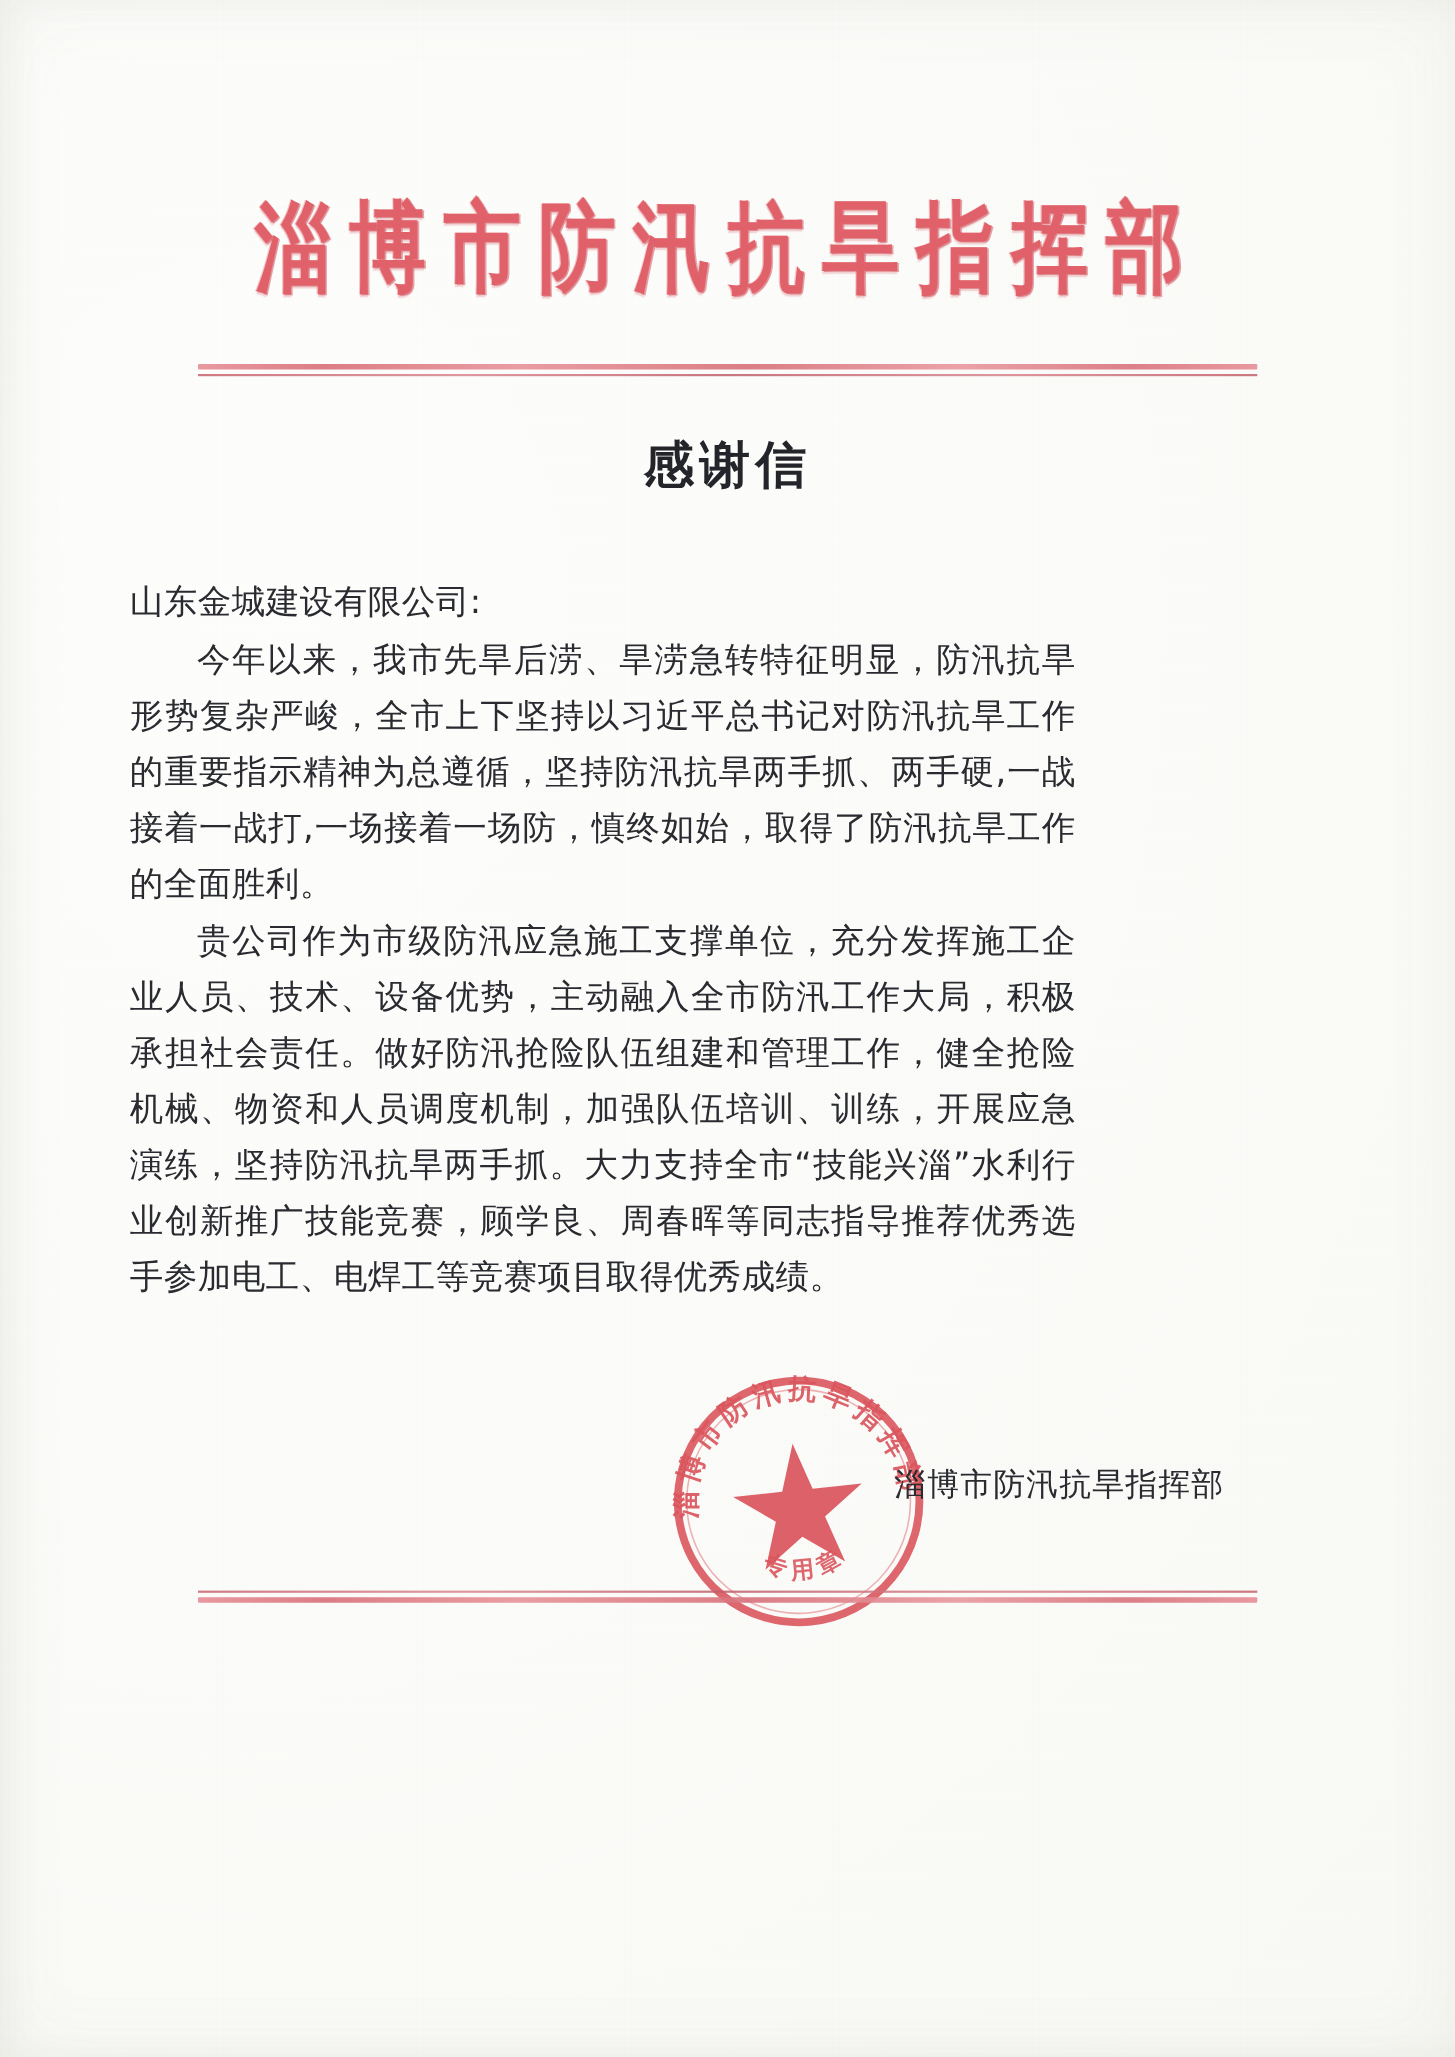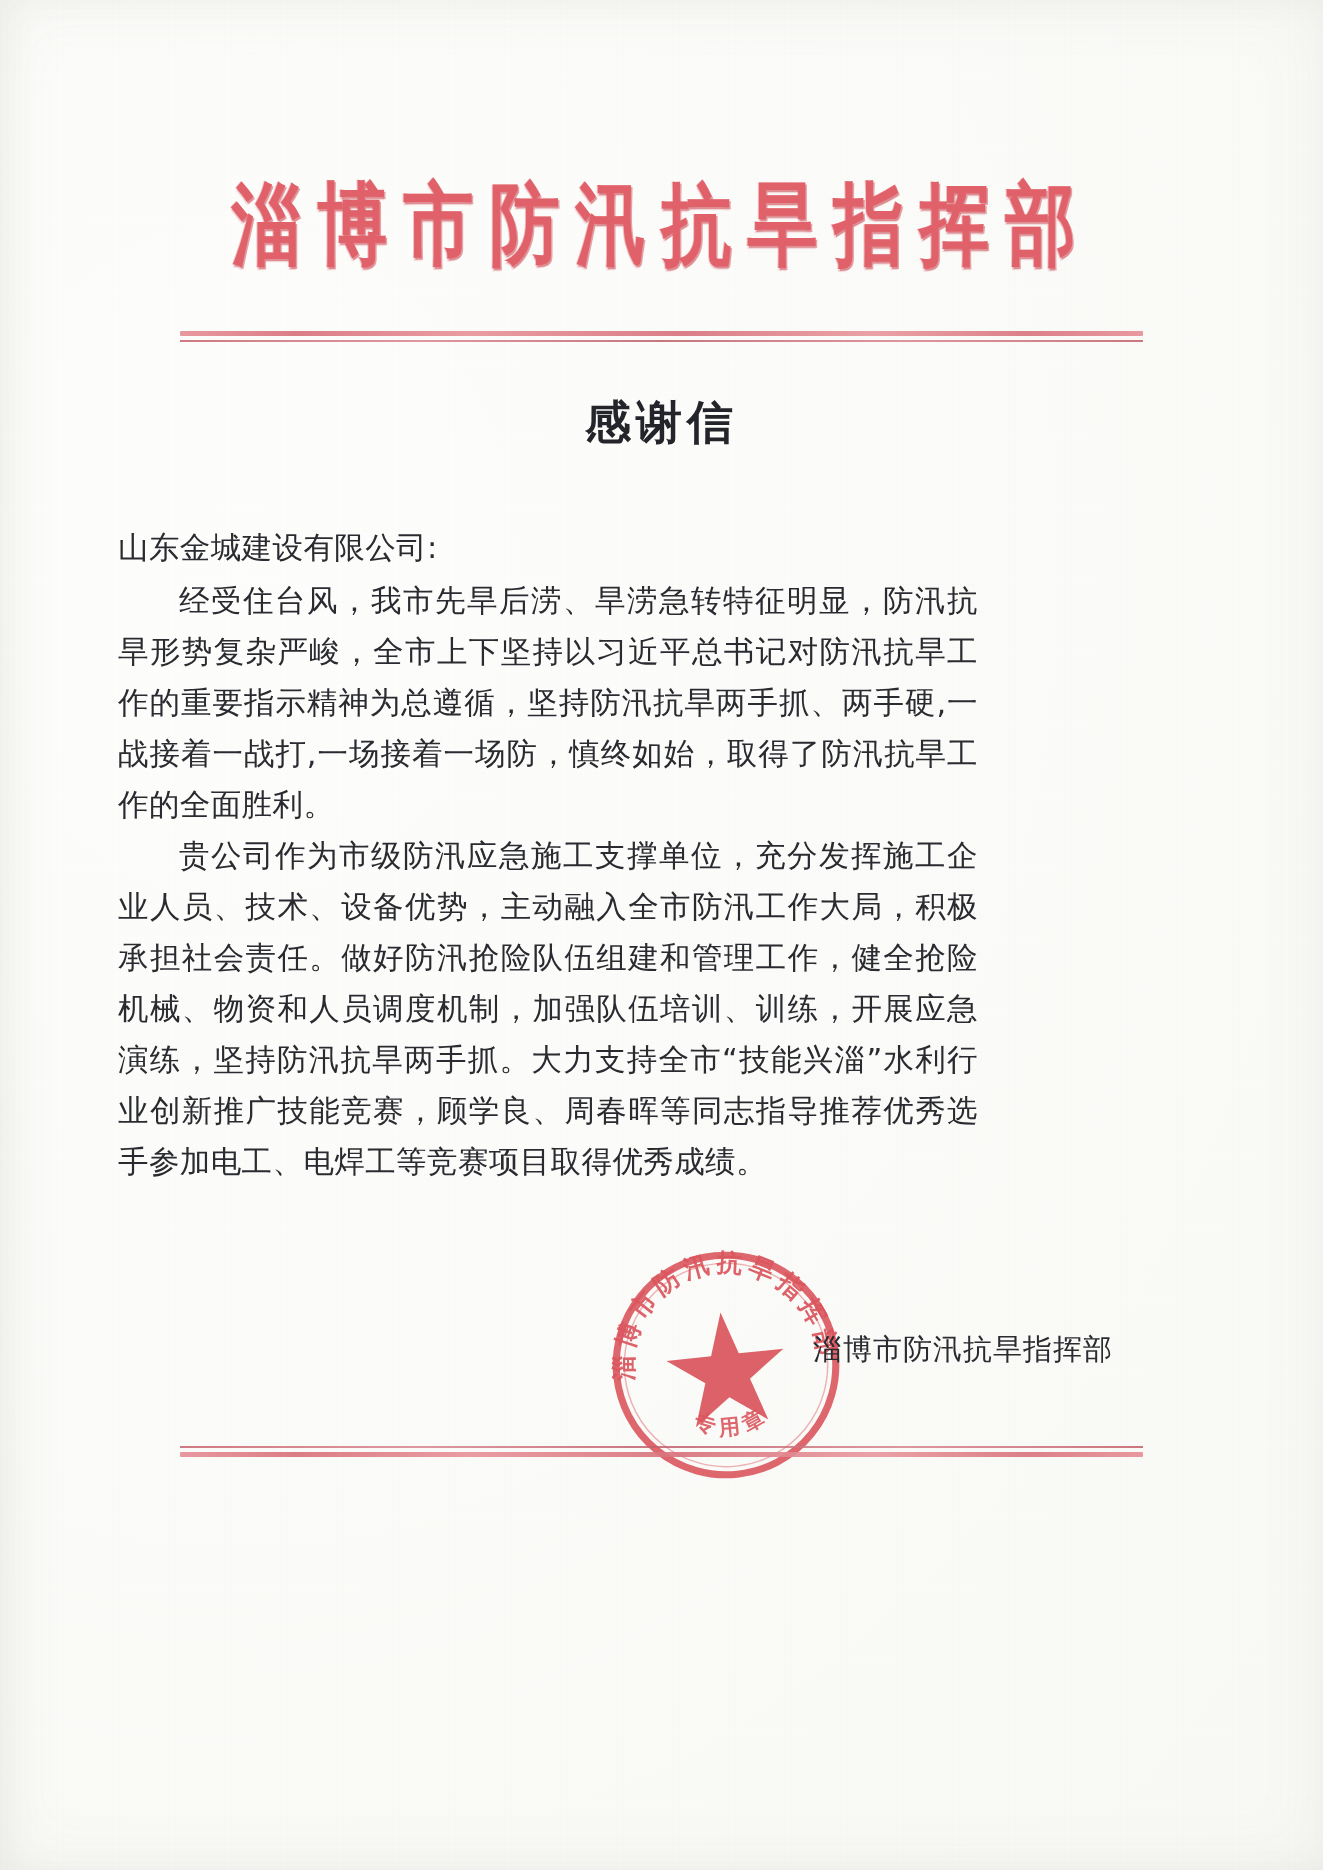--- a/index.html
+++ b/index.html
@@ -160,21 +160,21 @@
     <div class="rule-thin"></div>
   </div>
 
   <div class="doc-title" style="top:392px;">
     <span class="doc-title-inner">感谢信</span>
   </div>
 
   <div class="body-block" style="top:498px;margin-top:24px;">
     <p class="salutation">山东金城建设有限公司:</p>
 
-    <p class="para">经受住台风，我市先旱后涝、旱涝急转特征明显，防汛抗旱形势复杂严峻，全市上下坚持以习近平总书记对防汛抗旱工作的重要指示精神为总遵循，坚持防汛抗旱两手抓、两手硬,一战接着一战打,一场接着一场防，慎终如始，取得了防汛抗旱工作的全面胜利。</p>
+    <p class="para">今年以来，我市先旱后涝、旱涝急转特征明显，防汛抗旱形势复杂严峻，全市上下坚持以习近平总书记对防汛抗旱工作的重要指示精神为总遵循，坚持防汛抗旱两手抓、两手硬,一战接着一战打,一场接着一场防，慎终如始，取得了防汛抗旱工作的全面胜利。</p>
 
     <p class="para">贵公司作为市级防汛应急施工支撑单位，充分发挥施工企业人员、技术、设备优势，主动融入全市防汛工作大局，积极承担社会责任。做好防汛抢险队伍组建和管理工作，健全抢险机械、物资和人员调度机制，加强队伍培训、训练，开展应急演练，坚持防汛抗旱两手抓。大力支持全市“技能兴淄”水利行业创新推广技能竞赛，顾学良、周春晖等同志指导推荐优秀选手参加电工、电焊工等竞赛项目取得优秀成绩。</p>
 
   </div>
 
   <div class="seal">
     <svg viewBox="0 0 240 240" xmlns="http://www.w3.org/2000/svg">
       <defs>
         <path id="sealArcTop" d="M 28 120 A 92 92 0 0 1 212 120"></path>
         <path id="sealArcBottom" d="M 52 120 A 68 68 0 0 0 188 120"></path>

